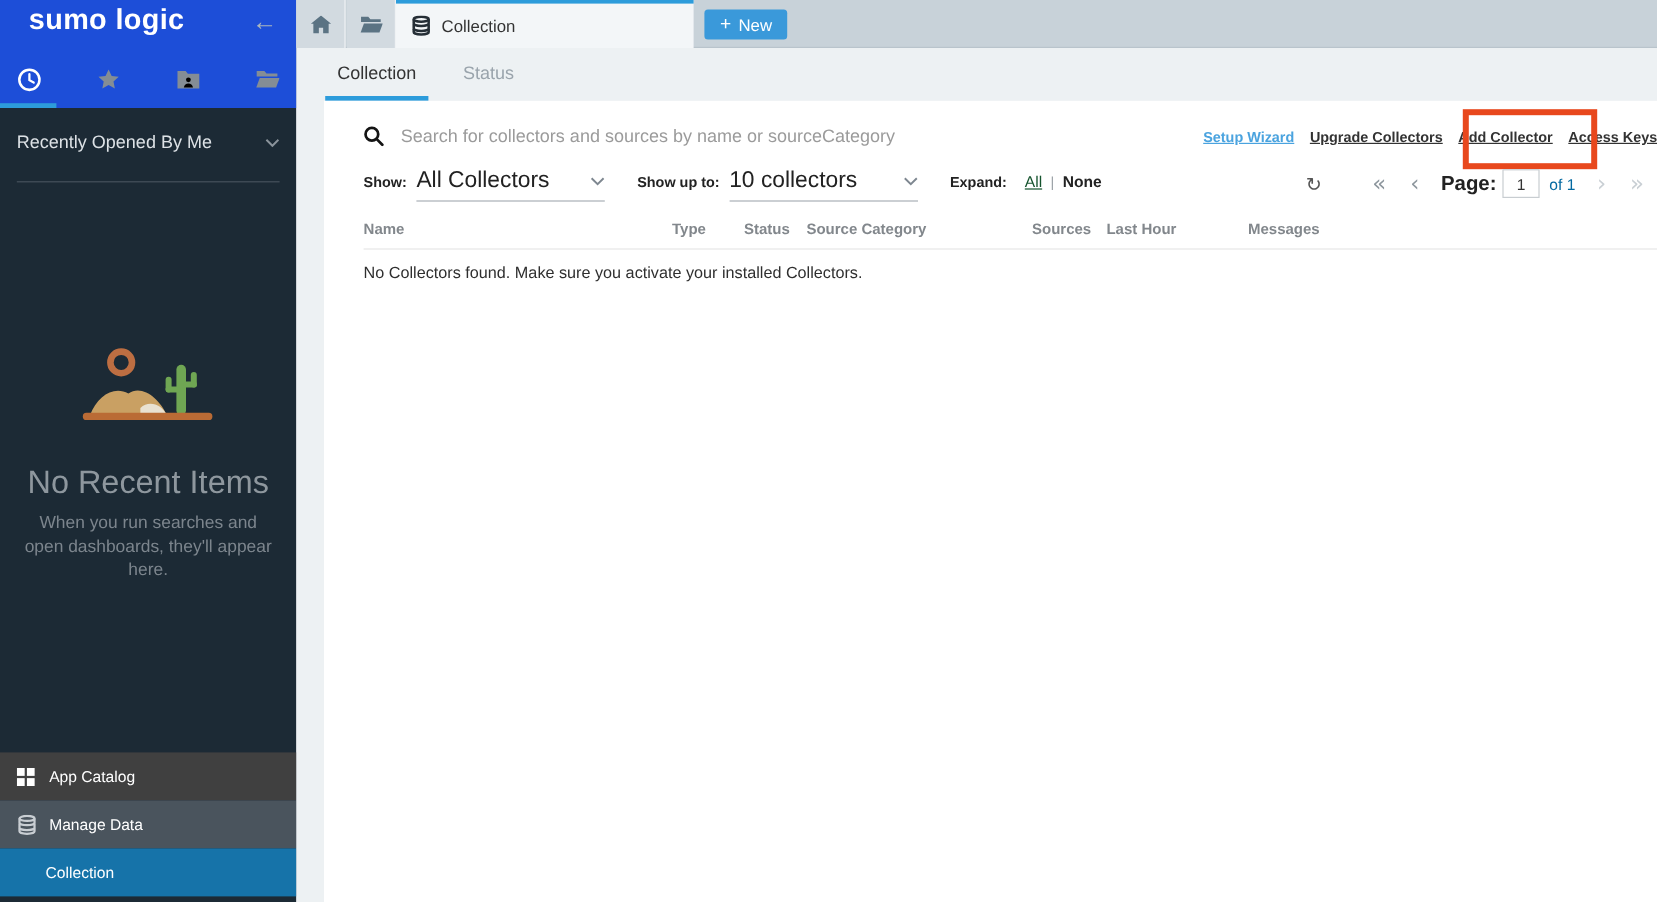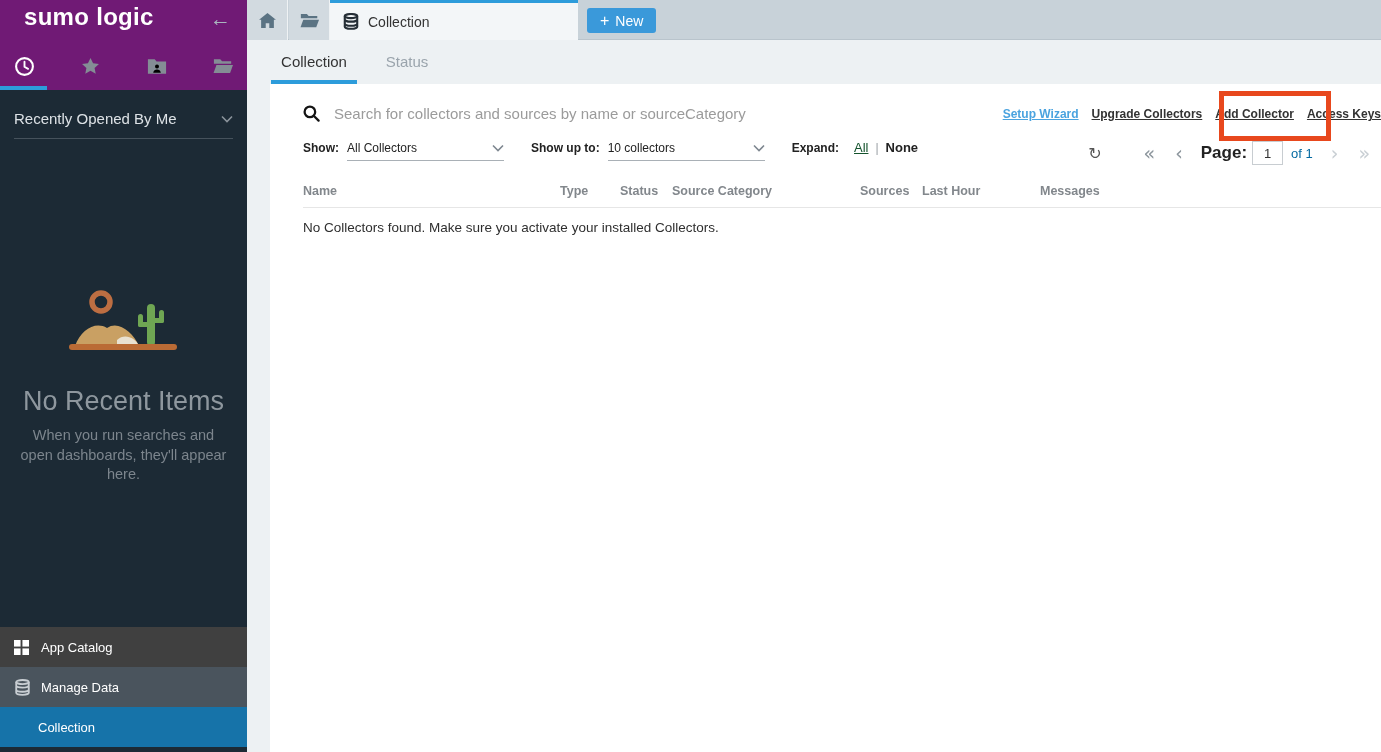--- a/index.html
+++ b/index.html
@@ -2,27 +2,27 @@
 <html><head>
 <meta charset="utf-8">
 <style>
   * { margin:0; padding:0; box-sizing:border-box; }
   html,body { width:1381px; height:752px; overflow:hidden;
     font-family:"Liberation Sans","DejaVu Sans",sans-serif; background:#fff; }
   .app { position:relative; width:1381px; height:752px; }
 
   
   .sidebar { position:absolute; left:0; top:0; width:247px; height:752px; background:#1C2A35; }
-  .sb-header { position:absolute; left:0; top:0; width:247px; height:90px; background:#701a75; }
+  .sb-header { position:absolute; left:0; top:0; width:247px; height:90px; background:#1d4ed8; }
   .logo { position:absolute; left:24px; top:3px; font-size:24px; font-weight:bold; color:#fff; letter-spacing:.3px; }
   .collapse-btn { position:absolute; right:16px; top:7px; color:#A9B5BE; font-size:21px; cursor:pointer; }
   .sb-icons { position:absolute; left:0; right:0; top:54px; height:24px; display:flex; justify-content:space-between; padding:0 12px; align-items:center; }
   .sb-icons .ibtn { width:24px; height:24px; display:flex; align-items:center; justify-content:center; cursor:pointer; }
   .active-bar { position:absolute; left:0; bottom:0; width:47px; height:4px; }
-  .recent-select { position:absolute; left:14px; right:14px; top:110px; padding-bottom:11px;
+  .recent-select { position:absolute; left:14px; right:14px; top:110px; padding-bottom:24px;
     border-bottom:1px solid #46525C; color:#DDE2E6; font-size:15px; display:flex; justify-content:space-between; align-items:center; cursor:pointer; }
   .sb-empty { position:absolute; left:0; right:0; top:288px; text-align:center; }
   .sb-empty h2 { font-size:27px; font-weight:400; color:#8E979E; margin-top:22px; }
   .sb-empty p { font-size:14.5px; color:#7C858D; line-height:1.35; width:215px; margin:9px auto 0; }
   .sb-menu { position:absolute; left:0; right:0; bottom:5px; }
   .sb-menu .row { height:40px; display:flex; align-items:center; padding-left:14px; color:#fff; font-size:13px; cursor:pointer; }
   .row.app-catalog { background:#404040; }
   .row.manage-data { background:#4A545D; }
   .row.collection-item { padding-left:38px; }
   .sb-menu .row .micon { width:18px; margin-right:9px; display:flex; align-items:center; }
@@ -54,21 +54,21 @@
   .search-row input::placeholder { color:#9B9B9B; opacity:1; }
 
   .header-links { position:absolute; right:0; top:23px; display:flex; gap:13px; font-size:12px; font-weight:bold; white-space:nowrap;align-items:flex-end; }
   .header-links a { color:#333; text-decoration:underline; cursor:pointer; }
   .header-links a.blue { color:#4AA3DF; }
   .annotation-box { position:absolute; top:7px; right:50px; width:112px; height:50px; border:5px solid #E8481D; pointer-events:none; }
 
   .controls-row { position:absolute; left:33px; top:56px; right:0; height:34px; display:flex; align-items:baseline; font-size:12px; color:#222; }
   .ctl-label { font-weight:bold; margin-right:8px; }
   .dropdown { display:inline-flex; justify-content:space-between; align-items:center; border-bottom:1px solid #A9B0B6;
-    font-size:12px; color:#222; padding-bottom:5px; cursor:pointer; }
+    font-size:19px; color:#222; padding-bottom:5px; cursor:pointer; }
   .dropdown.show-dd { width:157px; margin-right:27px; }
   .dropdown.limit-dd { width:157px; margin-right:27px; }
   .expand-group { display:inline-flex; align-items:baseline; gap:7px; }
   .expand-all { color:#14532d; font-size:13px; text-decoration:underline; cursor:pointer; }
   .expand-pipe { color:#9AA0A6; }
   .expand-none { color:#222; font-size:13px; font-weight:bold; cursor:pointer; }
 
   .pager { position:absolute; right:11px; top:56px; display:flex; align-items:center; height:26px; }
   .refresh { font-size:16px; color:#555; margin-right:42px; cursor:pointer;
     font-family:"DejaVu Sans",sans-serif; }

